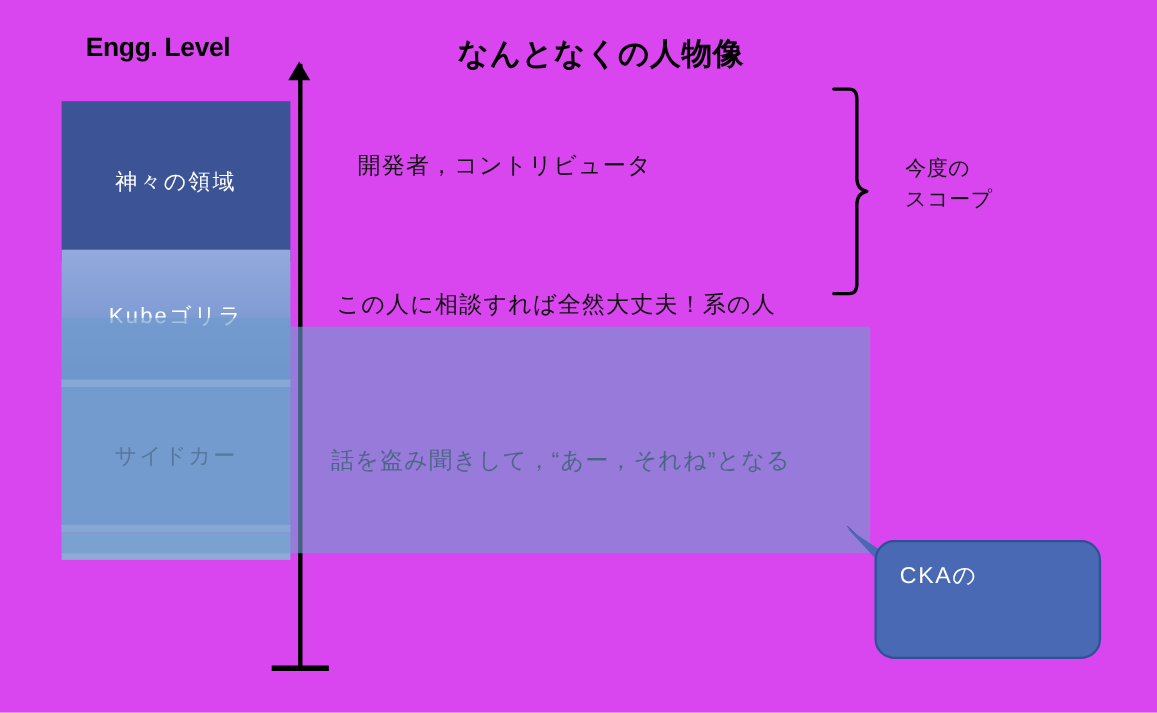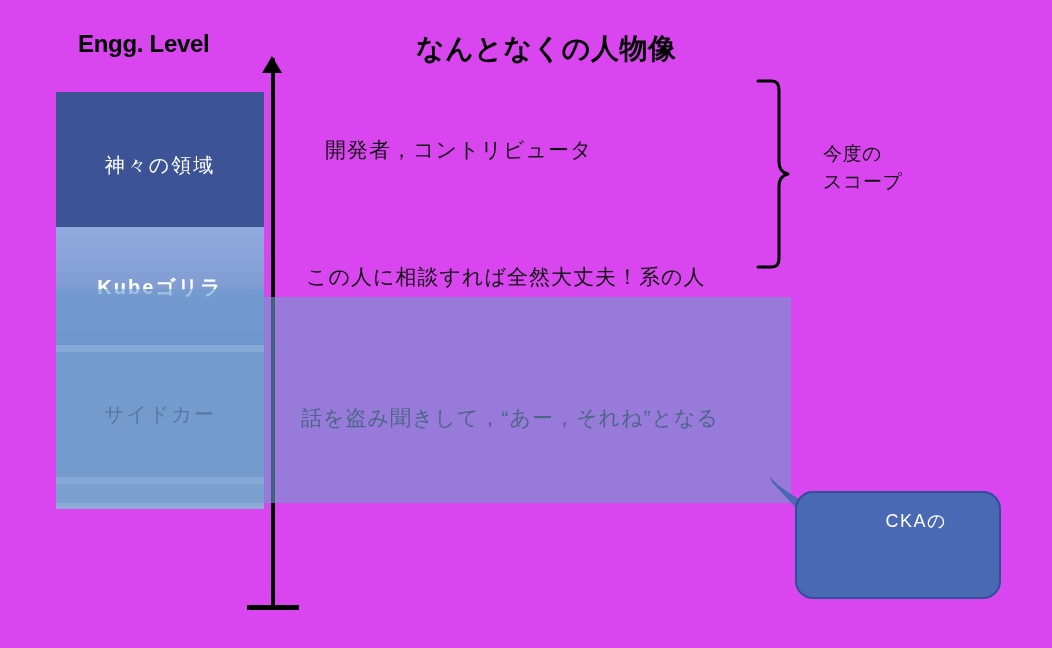--- a/index.html
+++ b/index.html
@@ -78,21 +78,21 @@
   }
   .bar-label {
     font-size: 20px;
     letter-spacing: 2px;
     white-space: nowrap;
   }
 
   #bar-0 { top: 92px;  height: 146px; background: #3c5496; }
   #bar-0 .bar-label { color: #ffffff; }
 
-  #bar-1 { top: 227px; height: 120px; background: linear-gradient(#93aadd, #6d8fc9); font-weight: bold; }
+  #bar-1 { top: 227px; height: 120px; background: linear-gradient(#93aadd, #6d8fc9); }
   #bar-1 .bar-label { color: #ffffff; }
 
   #bar-2 { top: 352px; height: 125px; background: #7e9ccd; align-items: center; }
   #bar-2 .bar-label { color: #2f3b52; }
 
   #bar-3 { top: 484px; height: 25px;  background: #8faad5; }
 
   #bar-4 { top: 510px; height: 90px;  background: #dde3f1; }
   #bar-4 .bar-label { color: #1a1a1a; }
 
@@ -164,26 +164,26 @@
   #callout {
     position: absolute;
     left: 770px;
     top: 478px;
     width: 232px;
     height: 122px;
   }
   #callout svg { display: block; }
   #callout-text {
     position: absolute;
-    left: 782px;
+    left: 818px;
     top: 508px;
     width: 165px;
-    text-align: right;
+    text-align: left;
     color: #ffffff;
-    font-size: 18px;
+    font-size: 21px;
     line-height: 1.5;
     letter-spacing: 1.5px;
     white-space: nowrap;
   }
 </style>
 </head>
 <body>
 
 <div id="slide">
 

